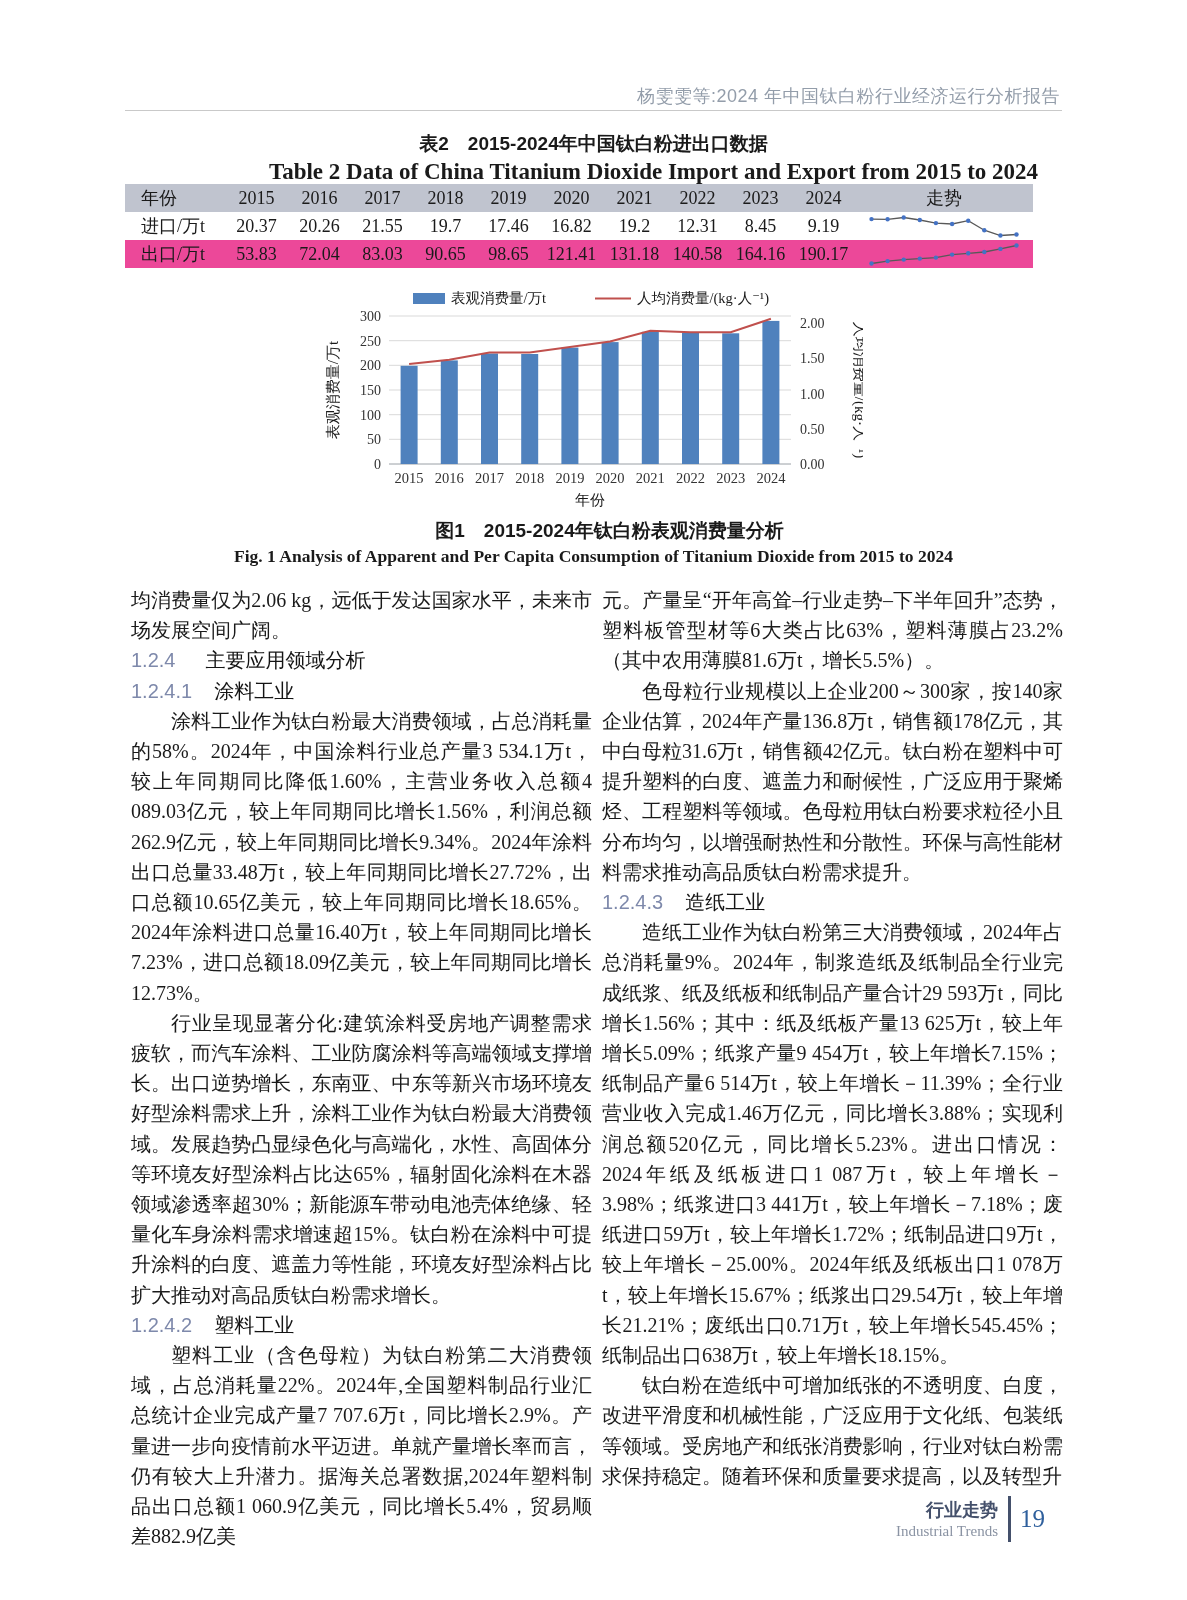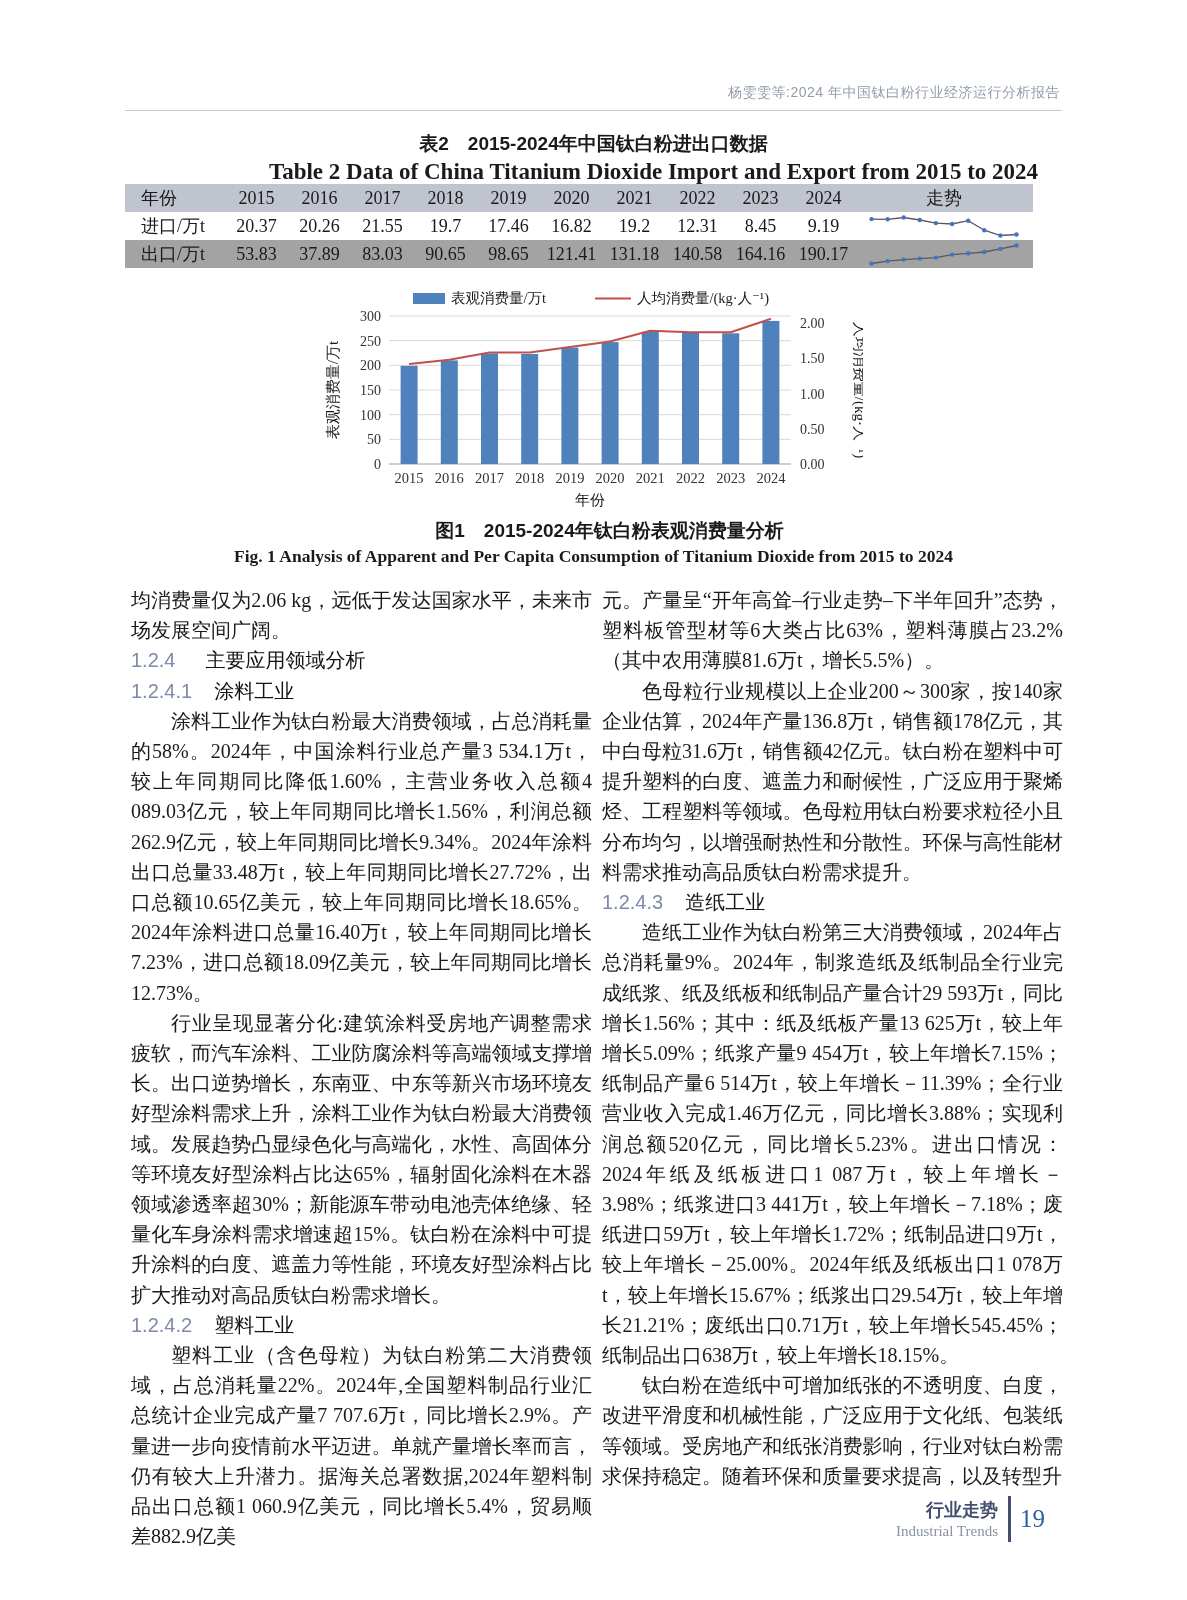--- a/index.html
+++ b/index.html
@@ -1,31 +1,31 @@
 <!DOCTYPE html>
 <html><head>
 <meta charset="utf-8">
 <style>
   html,body{margin:0;padding:0;}
   body{background:#ffffff;}
   .page{position:relative;width:1187px;height:1600px;background:#ffffff;overflow:hidden;
         font-family:"Liberation Serif","DejaVu Serif",serif;color:#1a1a1a;}
 
   .running-head{position:absolute;top:84px;right:127px;font-family:"Liberation Sans","DejaVu Sans",sans-serif;
-        font-size:14px;color:#939daa;letter-spacing:.5px;margin-left:37px;}
+        font-size:18px;color:#939daa;letter-spacing:.5px;margin-left:37px;}
   .head-rule{position:absolute;top:110px;left:125px;right:125px;height:0;border-top:1.5px solid #c9c9c9;}
 
   .tbl-cap-cn{position:absolute;top:131px;left:0;width:100%;text-align:center;
         font-family:"Liberation Sans","DejaVu Sans",sans-serif;font-weight:bold;font-size:19px;}
   .tbl-cap-en{position:absolute;top:159px;left:16px;width:100%;text-align:center;font-weight:bold;font-size:23px;margin-left:44px;}
 
   table.data-table{position:absolute;top:184px;left:125px;width:908px;border-collapse:collapse;table-layout:fixed;}
   table.data-table th,table.data-table td{font-weight:normal;font-size:18px;height:28px;padding:0;text-align:center;vertical-align:middle;}
   table.data-table thead tr{background:#c0c4cf;}
-  table.data-table tr.shade{background:#a3a3a3;}
+  table.data-table tr.shade{background:#ec4899;}
   table.data-table .label-col{text-align:left;padding-left:16px;}
   table.data-table td svg{display:block;margin:0 auto;}
 
   .chart-wrap{position:absolute;top:286px;left:323px;width:540px;height:240px;}
   .chart-wrap svg{font-family:"Liberation Serif","DejaVu Serif",serif;}
 
   .fig-cap-cn{position:absolute;top:518px;left:0;width:100%;text-align:center;
         font-family:"Liberation Sans","DejaVu Sans",sans-serif;font-weight:bold;font-size:19px;padding-left:16px;}
   .fig-cap-en{position:absolute;top:546px;left:0;width:100%;text-align:center;font-weight:bold;font-size:17.5px;}
 
@@ -113,21 +113,21 @@
               <circle cx="100.2" cy="6.7" r="2.2" fill="#4472c4"></circle>
               <circle cx="116.3" cy="16.2" r="2.2" fill="#4472c4"></circle>
               <circle cx="132.4" cy="21.5" r="2.2" fill="#4472c4"></circle>
               <circle cx="148.5" cy="20.5" r="2.2" fill="#4472c4"></circle>
             </svg>
           </td>
         </tr>
         <tr class="shade">
           <td class="label-col">出口/万t</td>
           <td>53.83</td>
-          <td>37.89</td>
+          <td>72.04</td>
           <td>83.03</td>
           <td>90.65</td>
           <td>98.65</td>
           <td>121.41</td>
           <td>131.18</td>
           <td>140.58</td>
           <td>164.16</td>
           <td>190.17</td>
           <td>
             <svg viewBox="0 0 152 25" width="152" height="25">

